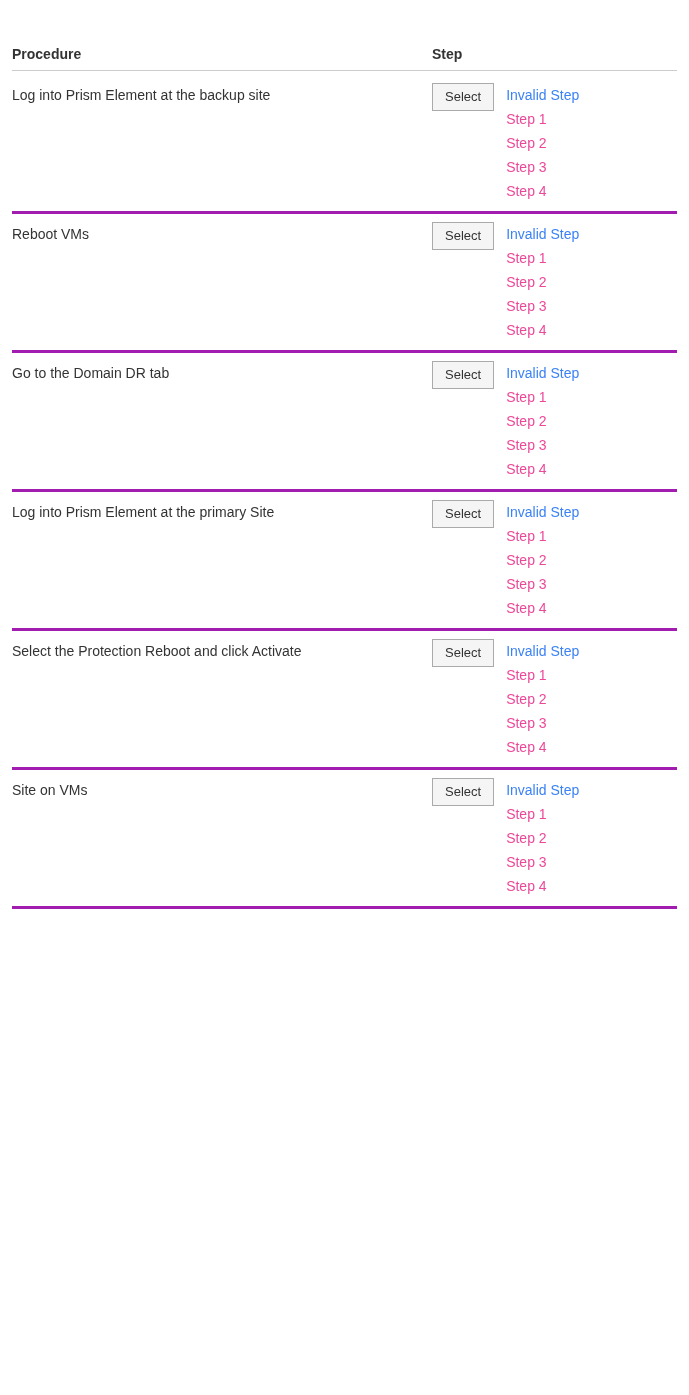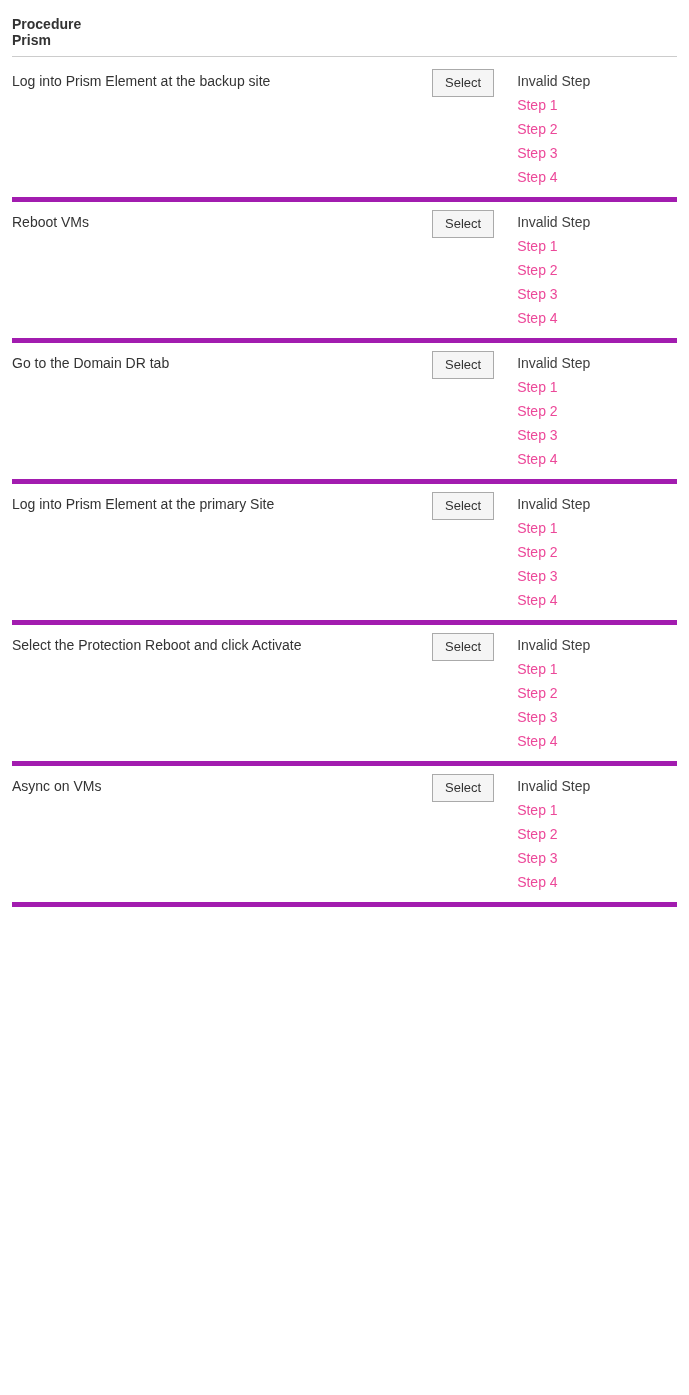--- a/index.html
+++ b/index.html
@@ -13,39 +13,40 @@
       background: #ffffff;
       color: #333333;
       width: 689px;
       min-height: 1395px;
     }
     .container {
       padding: 16px 12px;
     }
     .header-row {
       display: flex;
-      flex-direction: column;
+      flex-direction: row;
       padding: 0 0 8px 0;
       border-bottom: 1px solid #ccc;
       margin-bottom: 4px;
+      margin-top: 30px;
     }
     .header-procedure {
       font-weight: bold;
       width: 420px;
       flex-shrink: 0;
     }
     .header-step {
       font-weight: bold;
       flex: 1;
     }
     .procedure-block {
       display: flex;
       flex-direction: row;
       padding: 8px 0;
-      border-bottom: 5px solid #a21caf;
+      border-bottom: 3px solid #a21caf;
       align-items: flex-start;
     }
     .procedure-label {
       width: 420px;
       flex-shrink: 0;
       padding-top: 4px;
       font-size: 14px;
       color: #333;
       padding-right: 8px;
     }
@@ -59,45 +60,45 @@
       display: inline-block;
       border: 1px solid #aaaaaa;
       background: #f5f5f5;
       padding: 4px 12px;
       font-size: 13px;
       cursor: pointer;
       white-space: nowrap;
       color: #333;
       height: 28px;
       line-height: 18px;
-      margin-right: 15px;
+      margin-right: 4px;
       flex-shrink: 0;
     }
     .step-list {
       display: flex;
       flex-direction: column;
       gap: 0;
     }
     .step-item {
       padding: 4px 8px;
       font-size: 14px;
       color: #ec4899;
       cursor: pointer;
     }
     .step-item.invalid {
-      color: #404040;
+      color: #3b82f6;
     }
   </style>
 </head>
 <body>
 
 <div class="container">
   <div class="header-row">
     <div class="header-procedure">Procedure</div>
-    <div class="header-step">Prism</div>
+    <div class="header-step">Step</div>
   </div>
 
   <div id="rows-container">
   <div class="procedure-block">
         <div class="procedure-label">Log into Prism Element at the backup site</div>
         <div class="step-column">
           <button class="select-btn">Select</button>
           <div class="step-list">
             <div class="step-item invalid">Invalid Step</div>
             <div class="step-item">Step 1</div>
@@ -153,21 +154,21 @@
           <div class="step-list">
             <div class="step-item invalid">Invalid Step</div>
             <div class="step-item">Step 1</div>
             <div class="step-item">Step 2</div>
             <div class="step-item">Step 3</div>
             <div class="step-item">Step 4</div>
           </div>
         </div>
       </div>
       <div class="procedure-block">
-        <div class="procedure-label">Async on VMs</div>
+        <div class="procedure-label">Site on VMs</div>
         <div class="step-column">
           <button class="select-btn">Select</button>
           <div class="step-list">
             <div class="step-item invalid">Invalid Step</div>
             <div class="step-item">Step 1</div>
             <div class="step-item">Step 2</div>
             <div class="step-item">Step 3</div>
             <div class="step-item">Step 4</div>
           </div>
         </div>

